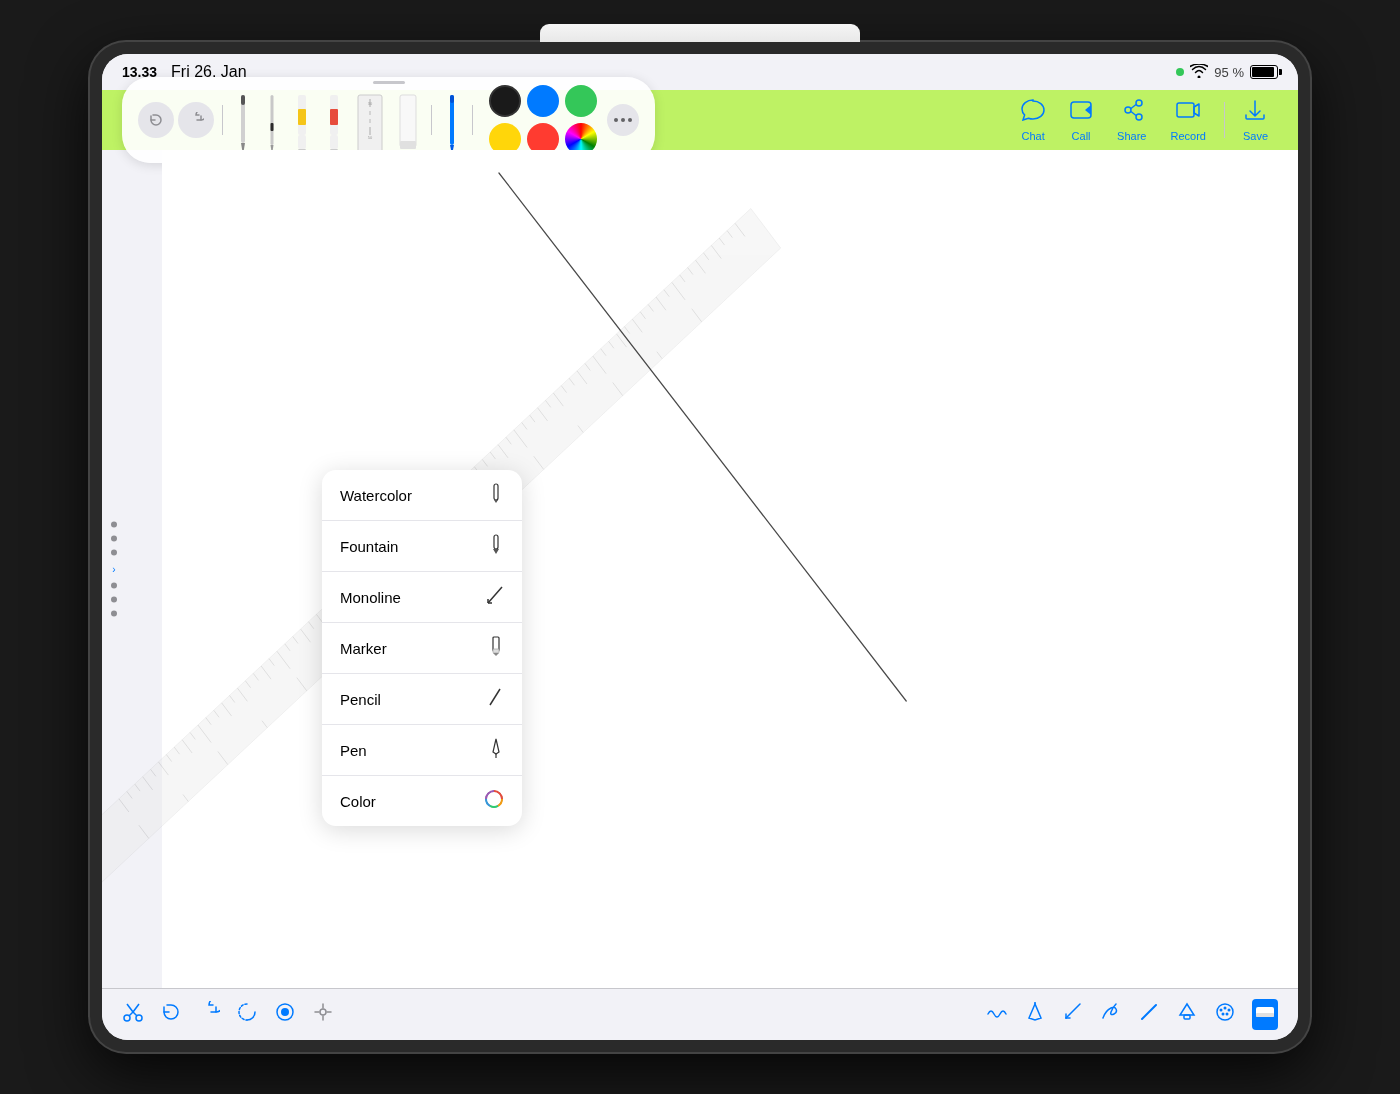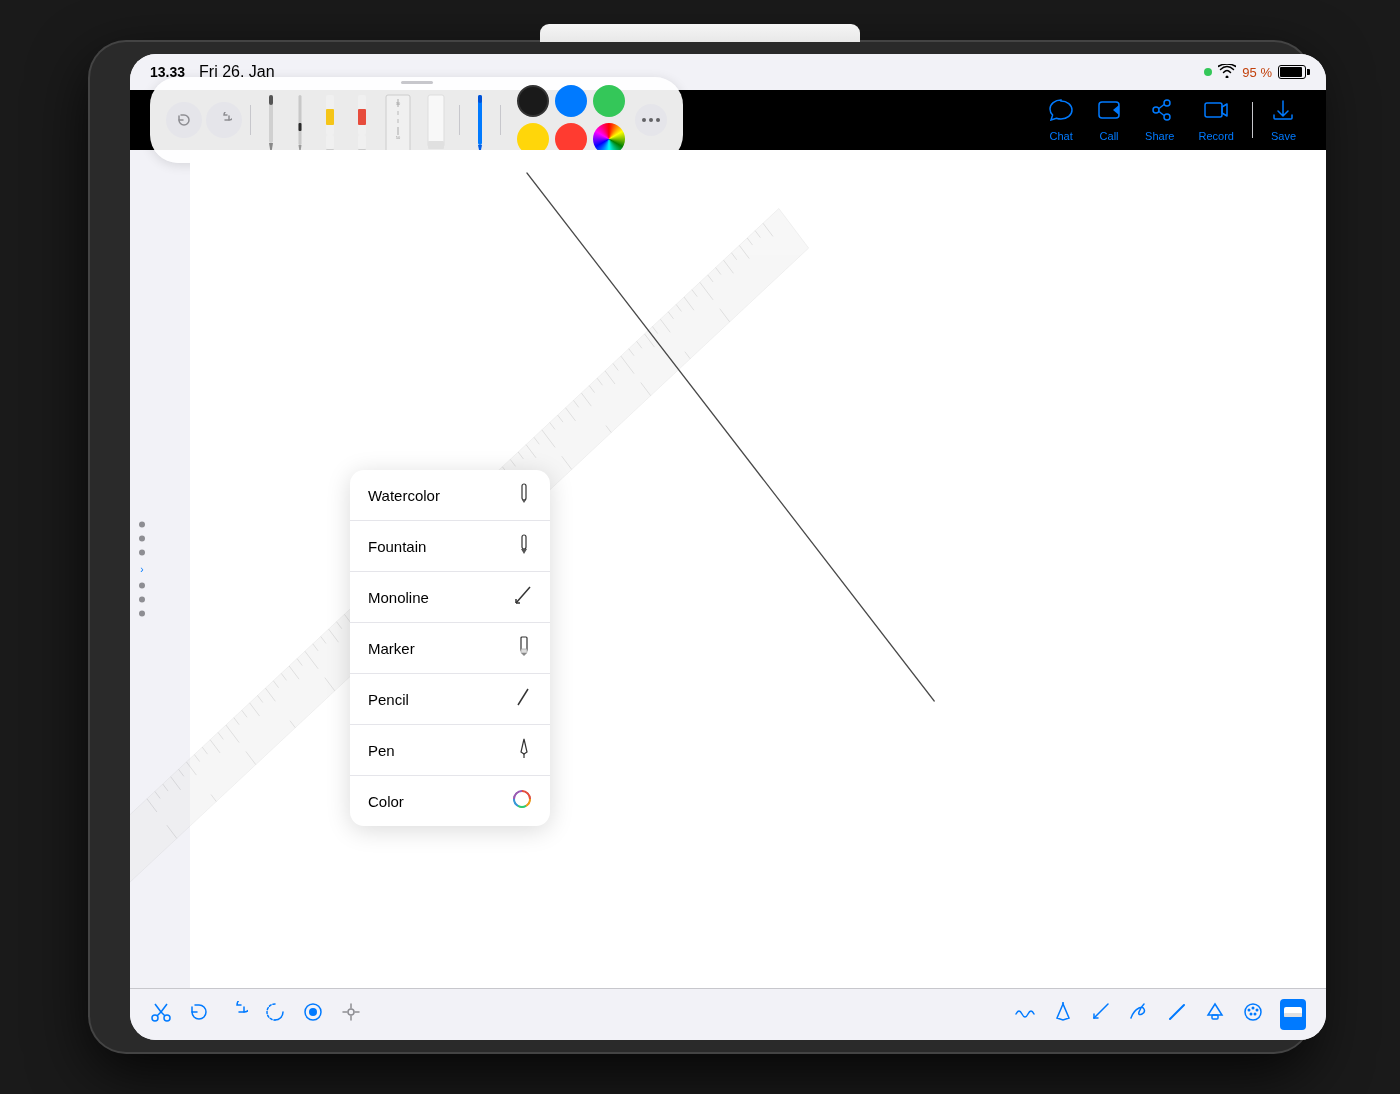--- a/index.html
+++ b/index.html
@@ -24,21 +24,20 @@
 
     .ipad-screen {
       width: 100%;
       height: 100%;
       background: #f2f2f7;
       border-radius: 26px;
       overflow: hidden;
       position: relative;
       display: flex;
       flex-direction: column;
-      margin-left: 28px;
     }
 
     
     .pencil {
       position: absolute;
       top: -18px;
       left: 50%;
       transform: translateX(-50%);
       width: 320px;
       height: 18px;
@@ -77,21 +76,21 @@
       color: #000;
     }
     .battery-dot {
       width: 8px;
       height: 8px;
       background: #34c759;
       border-radius: 50%;
     }
     .battery-text {
       font-size: 13px;
-      color: #c2410c;
+      color: #404040;
     }
     .battery-icon {
       width: 28px;
       height: 14px;
       border: 1.5px solid #000;
       border-radius: 3px;
       position: relative;
       display: flex;
       align-items: center;
       padding: 1px;
@@ -108,21 +107,21 @@
     .battery-fill {
       width: 90%;
       height: 100%;
       background: #000;
       border-radius: 1px;
     }
 
     
     .top-toolbar {
       height: 60px;
-      background: #000000;
+      background: #bef264;
       display: flex;
       align-items: center;
       justify-content: space-between;
       padding: 0 20px;
       flex-shrink: 0;
     }
 
     
     .drawing-toolbar {
       background: rgba(255,255,255,0.92);

